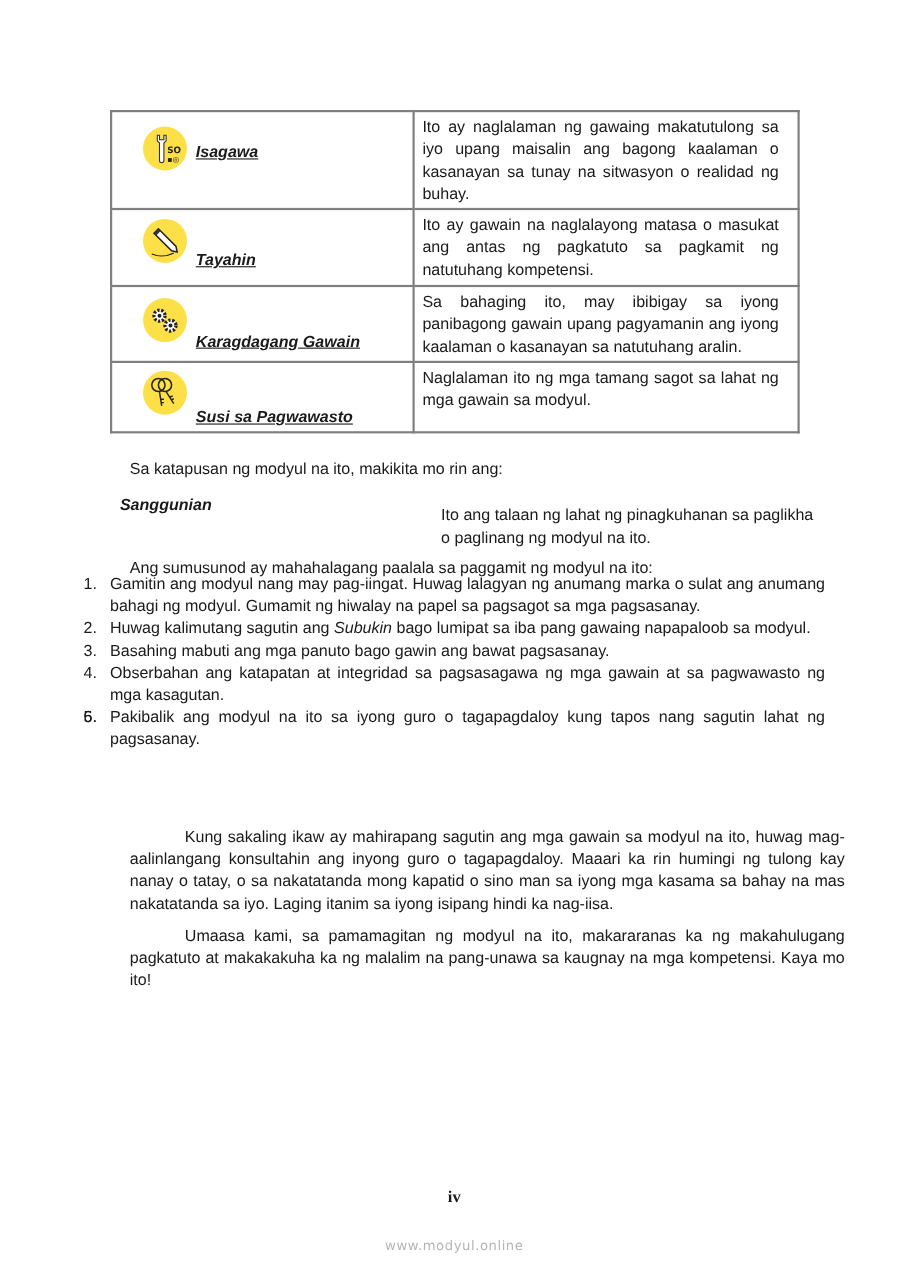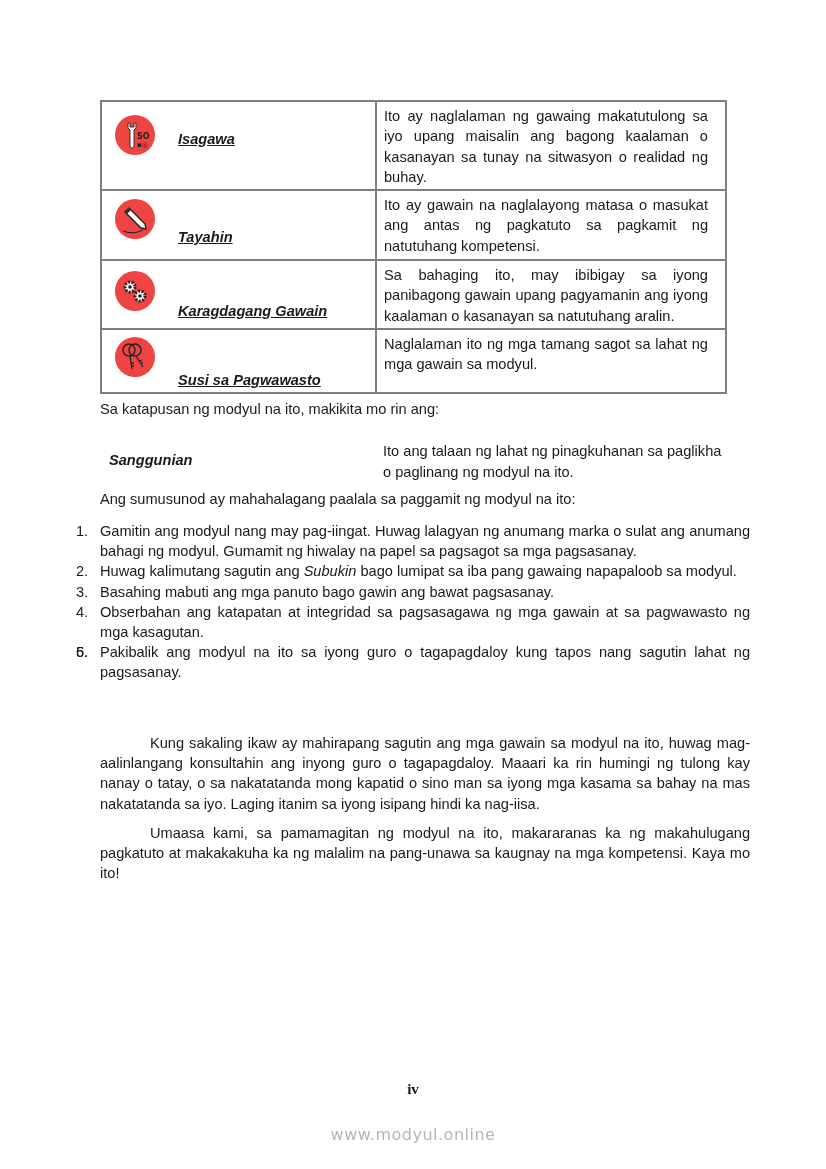--- a/index.html
+++ b/index.html
@@ -6,44 +6,44 @@
   body { width: 826px; height: 1169px; position: relative; overflow: hidden;
          font-family: "Liberation Sans", sans-serif; color: #1a1a1a; font-size: 14.6px; }
   .abs { position: absolute; }
 
   
   .legend-table { position: absolute; left: 100px; top: 100px; width: 627px;
                   border-collapse: collapse; }
   .legend-table td { border: 2px solid #7f7f7f; vertical-align: top; padding: 0; }
   .legend-table td.left { width: 273px; position: relative; }
   .legend-table td.right { padding: 4px 17px 0 7px; line-height: 20.3px; text-align: justify; }
-  .icon-circle { position: absolute; left: 13px; width: 40px; height: 40px; border-radius: 50%;
-                 background: #ef4444; display: block; }
+  .icon-circle { position: absolute; left: 28px; width: 40px; height: 40px; border-radius: 50%;
+                 background: #fde047; display: block; }
   .icon-circle svg { width: 40px; height: 40px; display: block; }
   .row-label { position: absolute; left: 76px; font-weight: bold; font-style: italic; font-size: 14.6px; text-decoration: underline; }
 
-  p { margin: 0; }
+  p { margin: 18px; }
   .intro1 { left: 100px; top: 401px; }
   .sang-label { left: 109px; top: 452px; font-weight: bold; font-style: italic; }
   .sang-desc { left: 383px; top: 441px; line-height: 21px; width: 340px; }
   .intro2 { left: 100px; top: 491px; }
 
   ol.rules { position: absolute; left: 76px; top: 521px; width: 674px; margin: 0; padding: 0; list-style: none; }
   ol.rules li { position: relative; padding-left: 24px; line-height: 20.2px; text-align: justify; }
   ol.rules li .num { position: absolute; left: 0; top: 0; }
   .em { font-style: italic; }
 
   .para { position: absolute; left: 100px; width: 650px; line-height: 20.2px; text-align: justify; text-indent: 50px; }
   .para1 { top: 733px; }
   .para2 { top: 823px; }
 
   .page-num { left: 0; width: 826px; top: 1081px; text-align: center;
               font-family: "Liberation Serif", serif; font-size: 15px; font-weight: bold; }
   .watermark { left: 0; width: 826px; top: 1125px; text-align: center;
-               font-family: "DejaVu Sans", sans-serif; font-size: 16px; color: #b5b5b5; letter-spacing: 0.5px; }
+               font-family: "DejaVu Sans", sans-serif; font-size: 12px; color: #b5b5b5; letter-spacing: 0.5px; }
 </style>
 </head>
 <body>
 
 <table class="legend-table">
   <tbody>
       <tr style="height:89px;">
     <td class="left">
       <span class="icon-circle" style="top:13px;">
         <svg viewBox="0 0 40 40">

